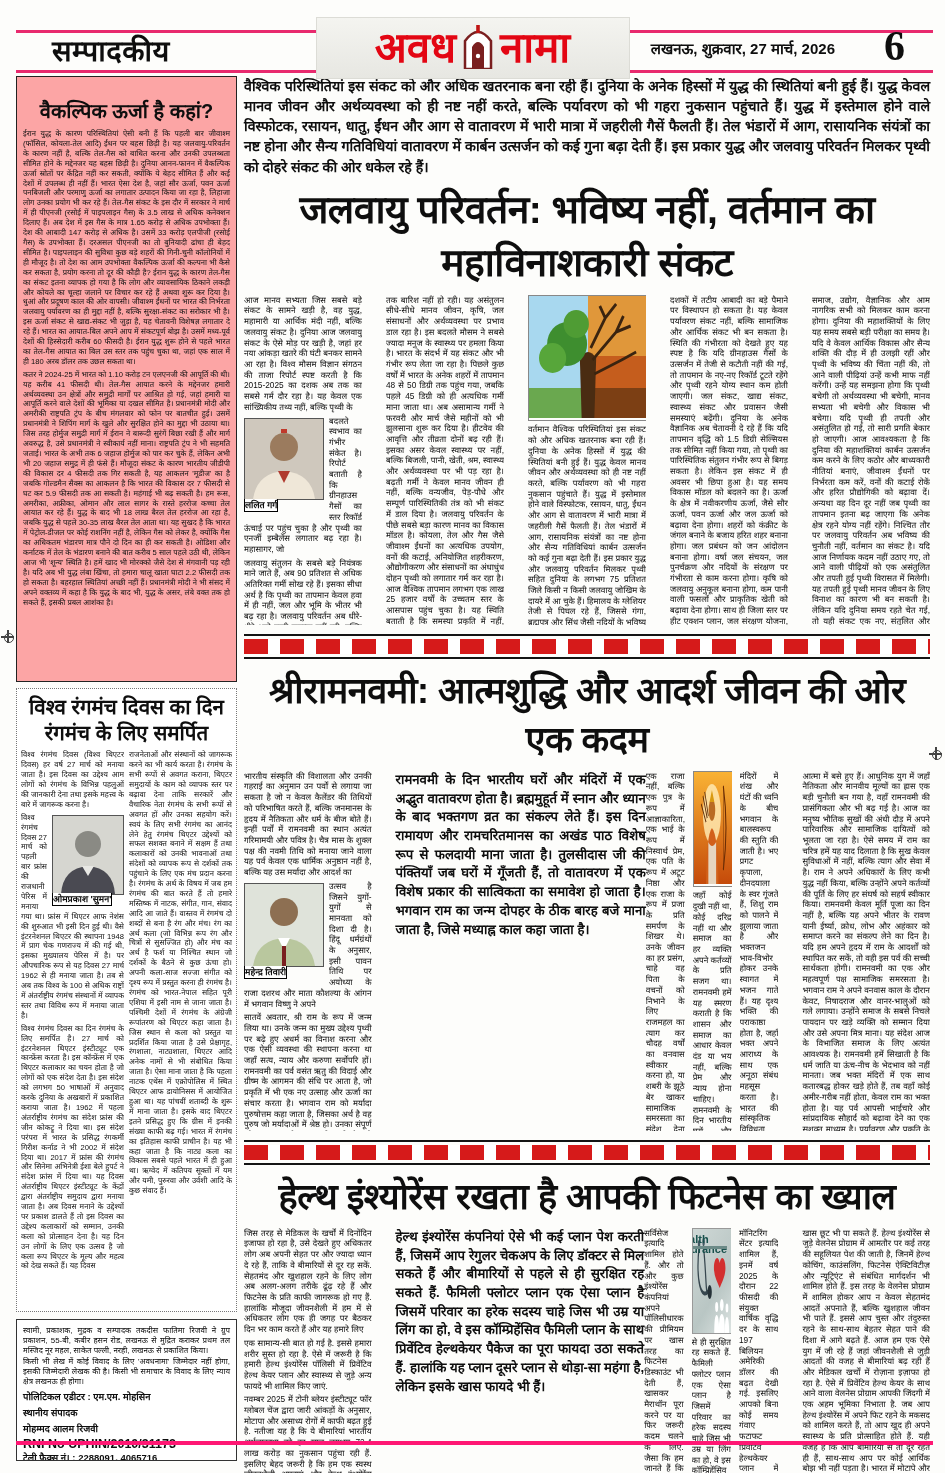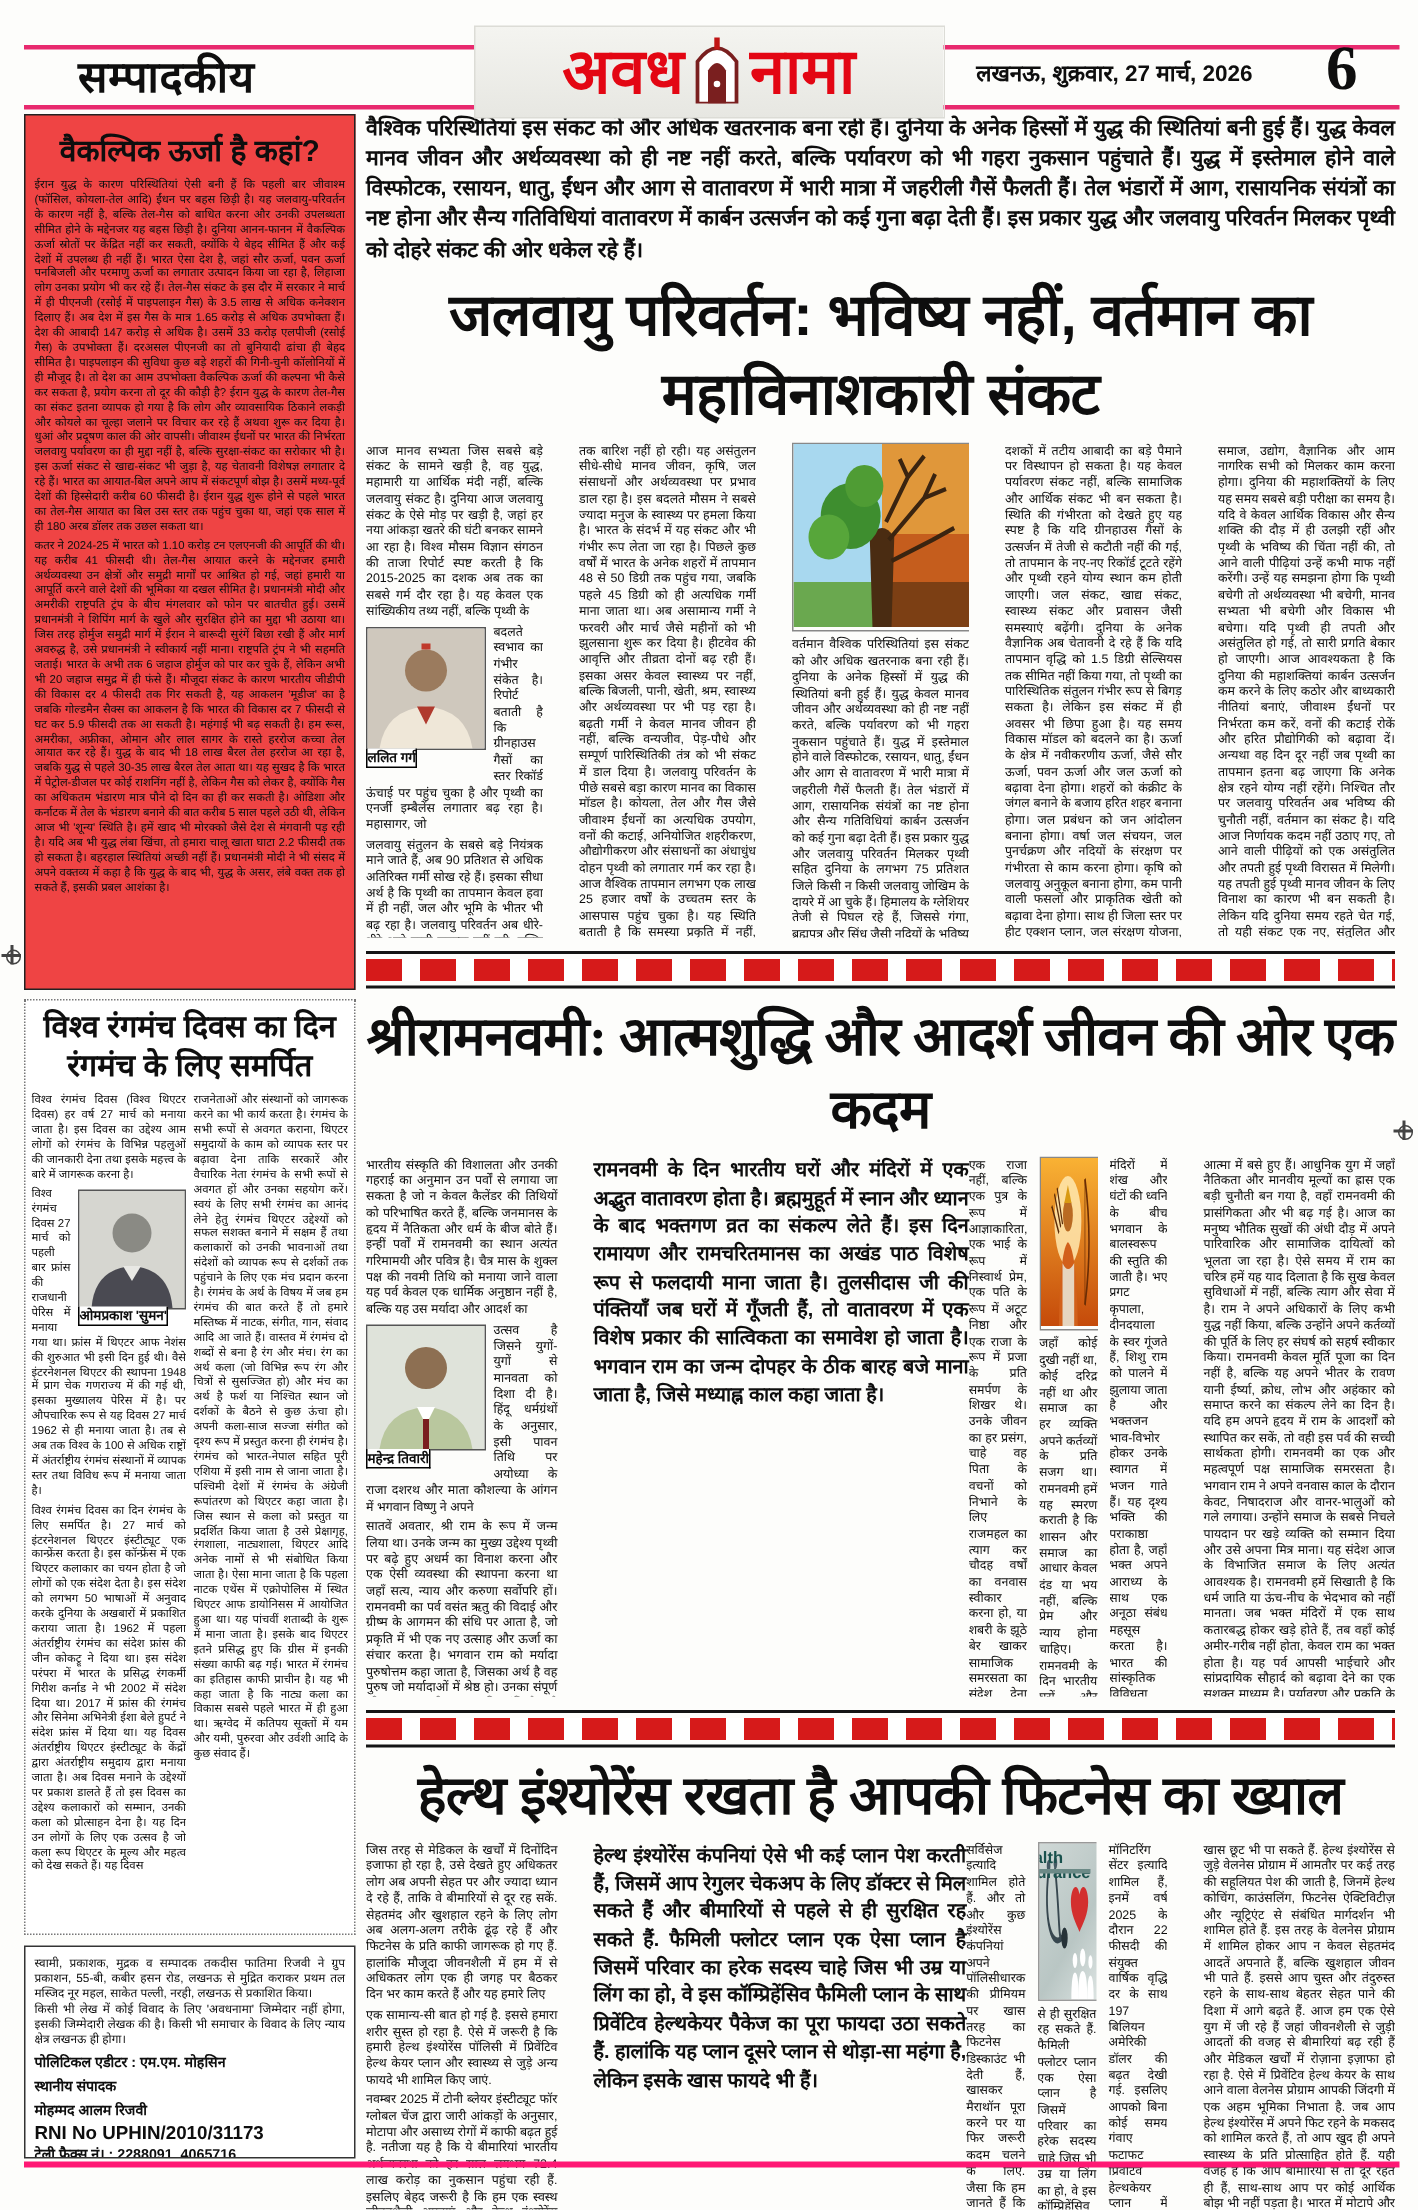--- a/index.html
+++ b/index.html
@@ -19,40 +19,40 @@
   .page-number{position:absolute;right:40px;top:22px;font-size:42px;font-weight:bold;
        font-family:"Liberation Serif","DejaVu Serif",serif;}
 
   
   .just{text-align:justify;text-justify:inter-word;}
   .ncol{overflow:hidden;}
   p{margin:0 0 3px 0;}
 
   
   .left-rail{position:absolute;left:16px;top:76px;width:221px;}
-  .box1{border:1.5px solid #222;padding:8px 6px;height:566px;overflow:hidden;background:#ef4444;}
+  .box1{border:1.5px solid #222;padding:19px 6px;height:566px;overflow:hidden;background:#fca5a5;}
   .box1 h2{margin:1px 0 5px;text-align:center;font-size:20px;}
   .smalltext{font-size:7.6px;line-height:9.9px;}
   .box2{border:1px dotted #777;margin-top:6px;padding:5px 4px;height:612px;overflow:hidden;background:#fff;}
   .box2 h2{margin:0 0 5px;text-align:center;font-size:20.5px;line-height:1.25;}
   .box2-cols{display:flex;gap:5px;height:540px;overflow:hidden;}
   .box2-cols .ncol{flex:1;}
   .imprint{border:1.5px solid #333;margin-top:7px;padding:6px 6px;height:128px;overflow:hidden;background:#fff;}
   .imprint .p{font-size:7.9px;line-height:10.2px;}
   .imprint .c{text-align:left;font-weight:bold;}
   .imprint .ed{font-size:9.5px;margin-top:3px;}
   .imprint .rni{font-size:12.5px;margin-top:2px;}
   .imprint .fax{font-size:9.5px;}
 
   
   .main{position:absolute;left:244px;top:76px;width:686px;}
   .lede{font-size:14.2px;font-weight:bold;line-height:1.42;text-align:justify;}
   .headline{font-weight:900;text-align:center;letter-spacing:-.5px;margin:4px 0 8px;}
   #climate-headline{font-size:39px;}
-  #ram-headline{font-size:36px;margin-top:6px;font-family:Liberation Serif, serif;}
+  #ram-headline{font-size:36px;margin-top:6px;}
   #health-headline{font-size:36px;margin-top:6px;text-align:center;}
   .article-body{display:flex;gap:24px;font-size:8.3px;line-height:10.7px;}
   .article-body .ncol{flex:1;}
   .mid-wrap{flex:3;display:flex;flex-direction:row;min-width:0;}
   .mid-intro{font-size:13.2px;font-weight:bold;line-height:1.42;text-align:justify;margin-bottom:5px;}
   .mid-cols{display:flex;gap:8px;flex:1;min-height:0;}
   .mid-cols .ncol{flex:1;}
   #climate-body{height:330px;}
   #ram-body{height:360px;}
   #health-body{height:368px;}

